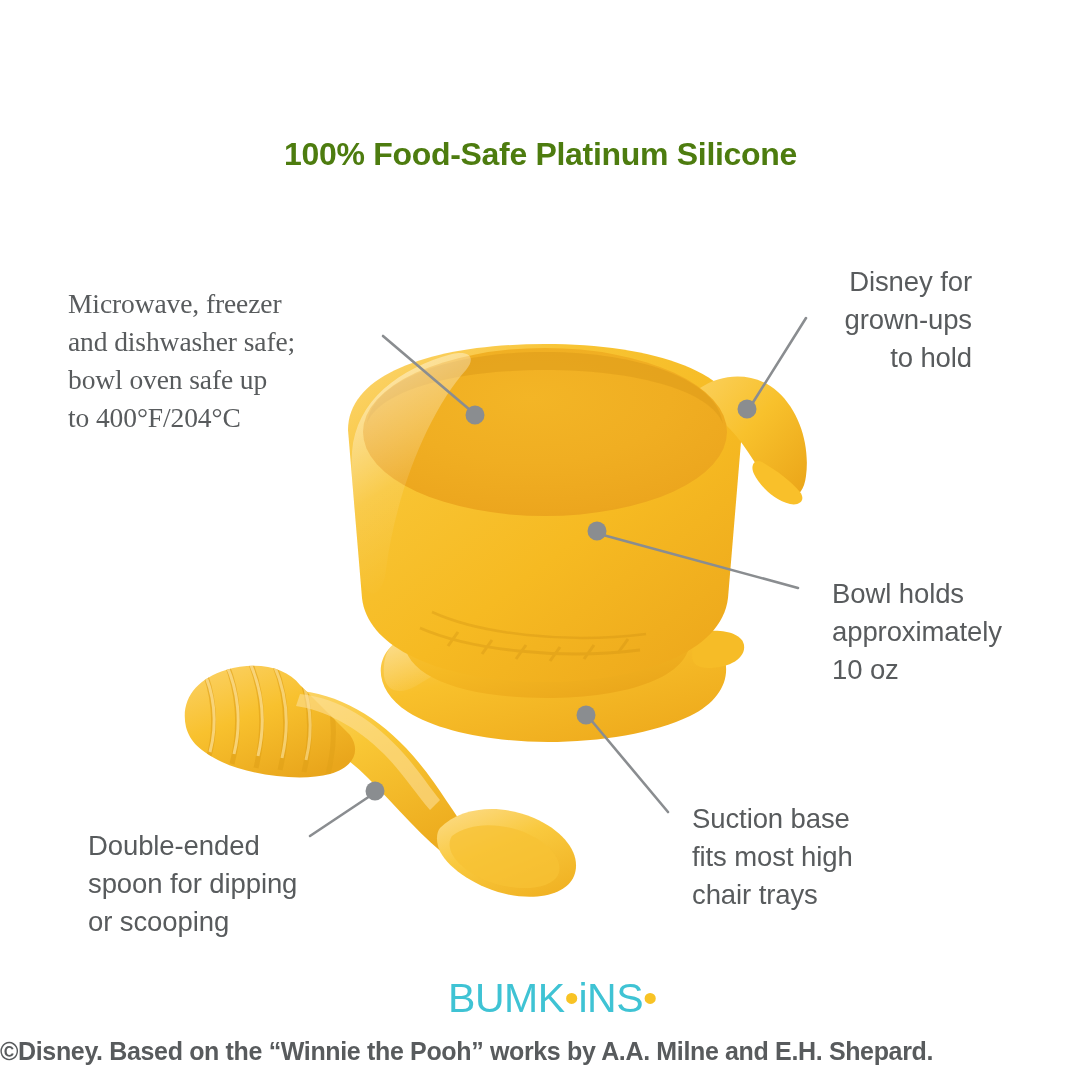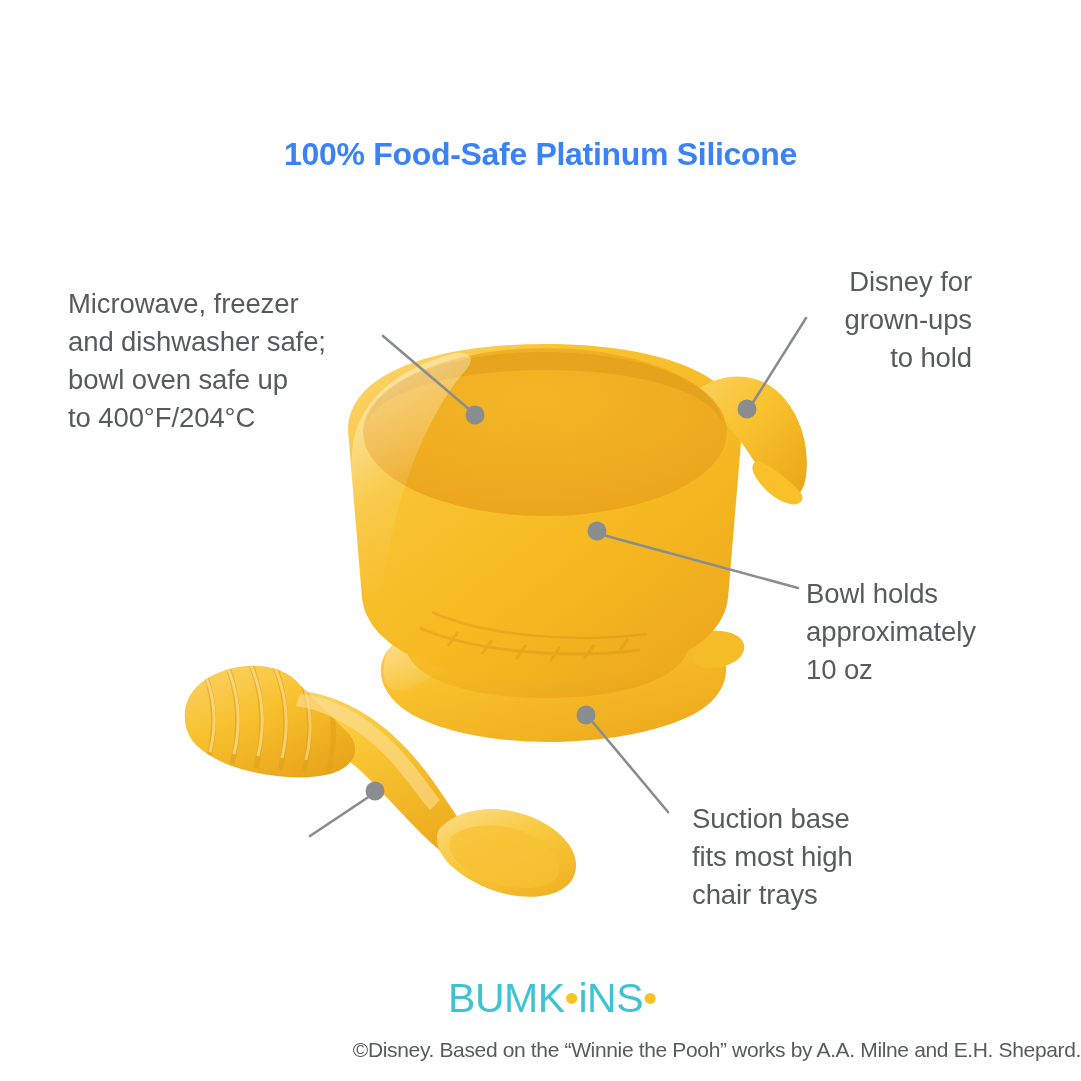--- a/index.html
+++ b/index.html
@@ -33,39 +33,39 @@
   }
   #subtitle {
     position: absolute;
     left: 0;
     top: 137px;
     width: 1081px;
     text-align: center;
     font-size: 32px;
     font-weight: bold;
     letter-spacing: -0.3px;
-    color: #3b82f6;
+    color: #4d7c0f;
     line-height: 1.1;
     white-space: nowrap;
   }
 
   
   .callout {
     position: absolute;
     color: #585b5d;
     font-size: 27.5px;
     line-height: 1.38;
     letter-spacing: -0.1px;
     white-space: pre-line;
   }
   .callout.right-align { text-align: right; }
 
-  #callout-care      { left: 68px;  top: 285px;  width: 330px; }
+  #callout-care      { left: 68px;  top: 285px;  width: 330px; font-family: Liberation Serif, serif; }
   #callout-handle    { left: 742px; top: 263px;  width: 230px; text-align: right; }
-  #callout-capacity  { left: 806px; top: 575px;  width: 250px; }
+  #callout-capacity  { left: 832px; top: 575px;  width: 250px; }
   #callout-suction   { left: 692px; top: 800px;  width: 230px; }
   #callout-spoon     { left: 88px;  top: 827px;  width: 300px; }
 
   
   #leaders {
     position: absolute;
     left: 0; top: 0;
     width: 1081px;
     height: 1081px;
     pointer-events: none;
@@ -95,23 +95,23 @@
   }
   #brand .dot-i,
   #brand .dot-end {
     color: #f8c325;
   }
   #copyright {
     position: absolute;
     left: 0;
     top: 1038px;
     width: 1081px;
-    text-align: right;
-    font-size: 21px;
-    font-weight: normal;
+    text-align: left;
+    font-size: 25px;
+    font-weight: bold;
     letter-spacing: -0.35px;
     color: #585b5d;
     line-height: 1.1;
     white-space: nowrap;
   }
 </style>
 </head>
 <body>
 
 <div id="page">
@@ -386,18 +386,21 @@
 to hold</div>
 
   <div class="callout" id="callout-capacity">Bowl holds
 approximately
 10 oz</div>
 
   <div class="callout" id="callout-suction">Suction base
 fits most high
 chair trays</div>
 
+  <div class="callout" id="callout-spoon">Double-ended
+spoon for dipping
+or scooping</div>
 
   <div id="brand"><span>BUMK</span><span class="dot-i">•</span><span>i</span><span>NS</span><span class="dot-end">•</span></div>
 
   <div id="copyright">©Disney. Based on the “Winnie the Pooh” works by A.A. Milne and E.H. Shepard.</div>
 
 </div>
 
 </body></html>

